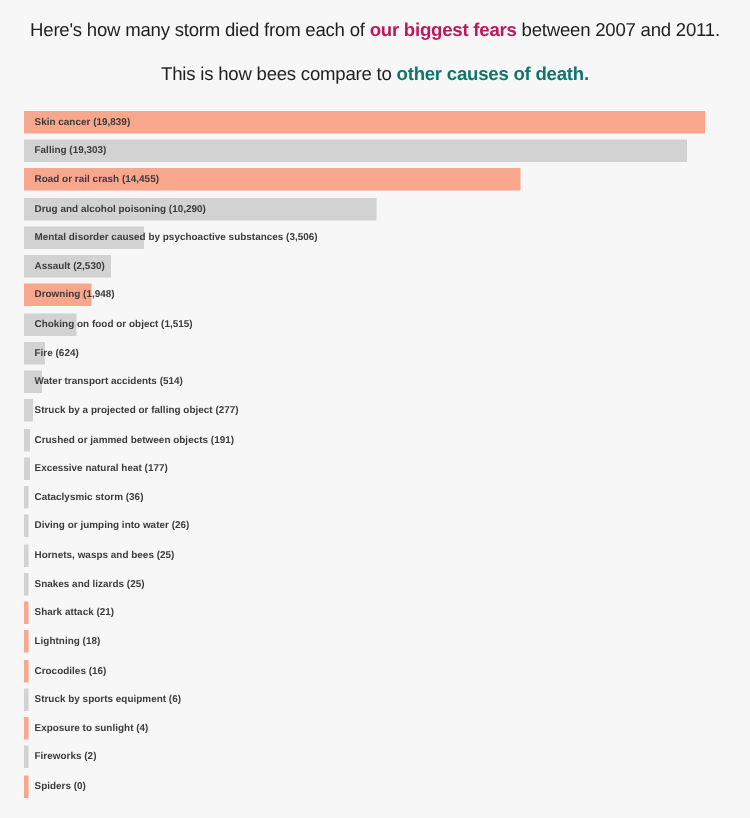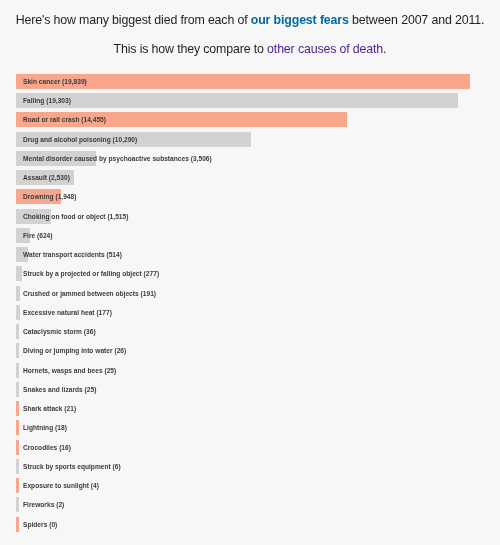--- a/index.html
+++ b/index.html
@@ -29,26 +29,26 @@
     color: #1f1f1f;
     font-weight: 400;
     line-height: 1.45;
     letter-spacing: -0.15px;
     margin: 0;
   }
   .headline.second {
     margin-top: 11px;
   }
   .accent {
-    color: #0369a1;
+    color: #be185d;
     font-weight: 700;
   }
   .muted {
-    color: #4c1d95;
-    font-weight: 400;
+    color: #0f766e;
+    font-weight: 700;
   }
   .chart {
     position: relative;
     margin-top: 15px;
     padding-left: 16px;
     padding-right: 14px;
   }
   .row {
     position: relative;
     height: 19.25px;
@@ -78,22 +78,22 @@
     white-space: nowrap;
     letter-spacing: 0.02px;
   }
 </style>
 </head>
 <body>
 
 <div id="page">
 
   <div class="headline-block">
-    <p class="headline"><span>Here's how many biggest died from each of </span><span class="accent">our biggest fears</span><span> between 2007 and 2011.</span></p>
-    <p class="headline second"><span>This is how they compare to </span><span class="muted">other causes of death.</span></p>
+    <p class="headline"><span>Here's how many storm died from each of </span><span class="accent">our biggest fears</span><span> between 2007 and 2011.</span></p>
+    <p class="headline second"><span>This is how bees compare to </span><span class="muted">other causes of death.</span></p>
   </div>
 
   <div class="chart" id="chart">
       <div class="row">
         <div class="bar fear" style="width: 454px;"></div>
         <span class="row-label">Skin cancer (19,839)</span>
       </div>
       <div class="row">
         <div class="bar other" style="width: 441.73px;"></div>
         <span class="row-label">Falling (19,303)</span>

